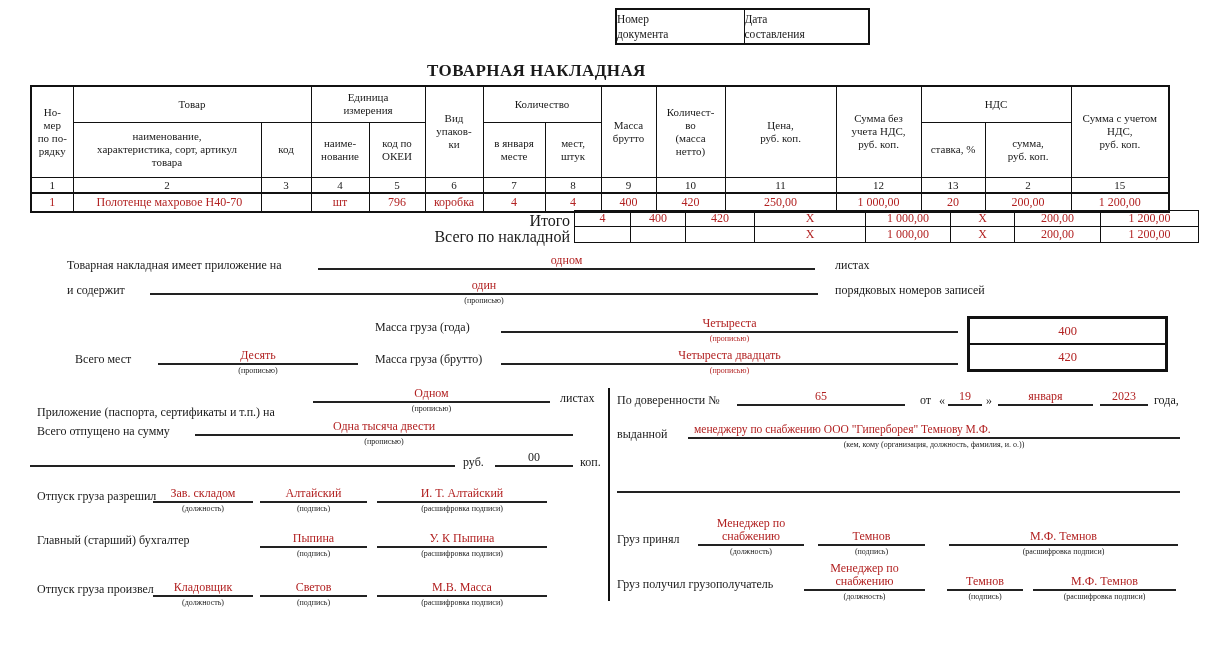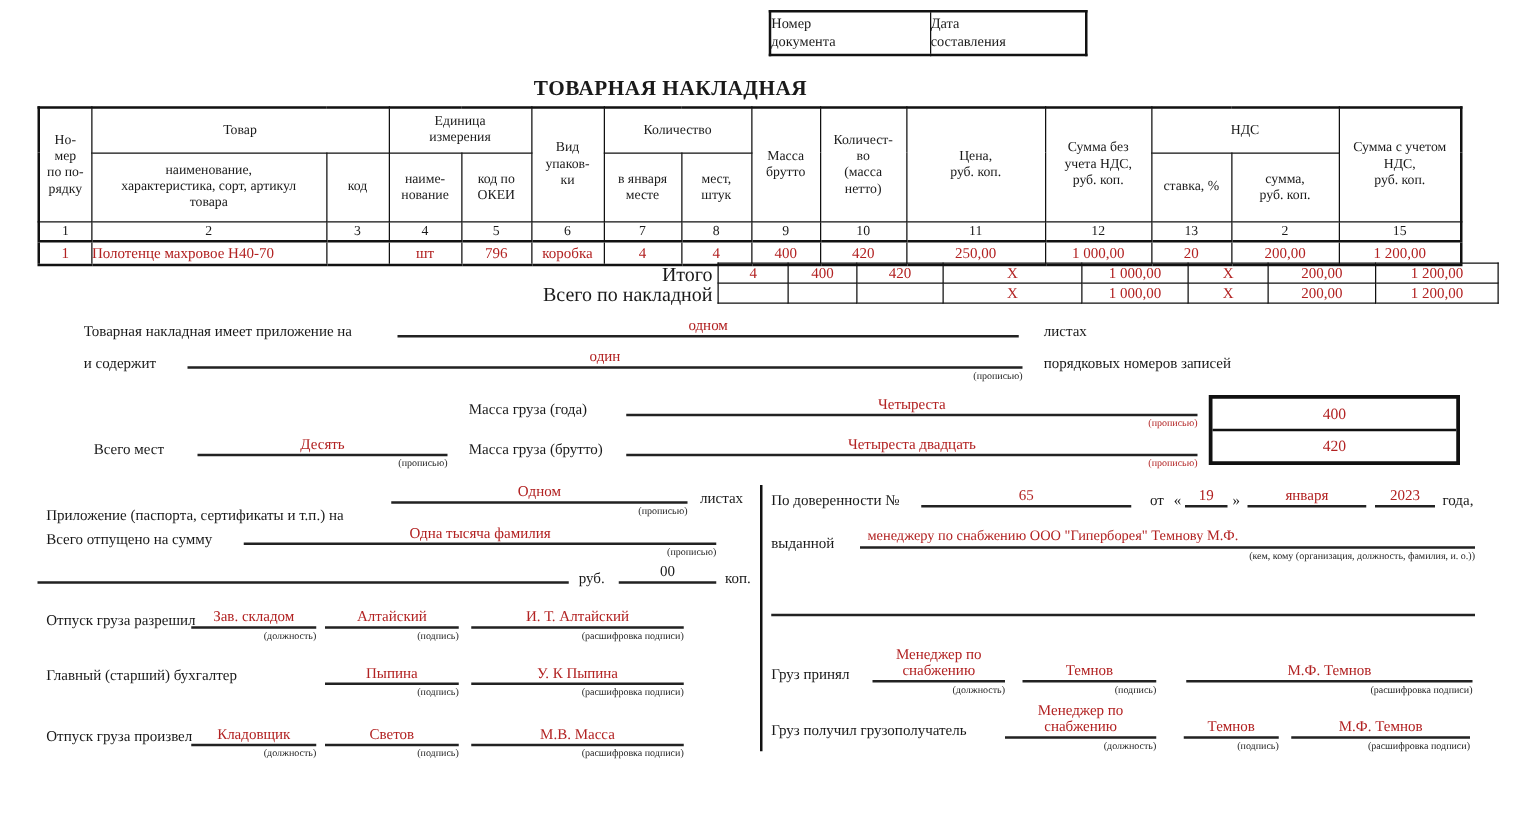--- a/index.html
+++ b/index.html
@@ -19,34 +19,34 @@
   .docnum tr.dn-val td  { height:25px; font-size:13.5px; border-top:2px solid var(--line); }
 
   .main { position:absolute; left:30px; top:85px; width:1138px; border:2px solid var(--line); }
   .main td { border:1px solid var(--line); text-align:center; vertical-align:middle;
              font-size:11px; line-height:1.18; padding:1px 2px; white-space:pre-line; }
   .main tr.hA td { height:36px; }
   .main tr.hB td { height:55px; }
   .main tr.hC td { height:12px; }
   .main tr.dr td { height:16px; color:var(--red); font-size:12px;
                    border-top:2px solid var(--line); border-bottom:2px solid var(--line); }
-  .main tr.dr td.name { text-align:left; padding-left:0; }
+  .main tr.dr td.name { text-align:left; padding-left:23px; }
 
   .t-label { position:absolute; left:390px; width:180px; text-align:right; font-size:16px; white-space:nowrap; }
   .totals { position:absolute; left:574px; top:210px; width:624px; }
   .totals td { border:1px solid var(--line); height:15px; text-align:center; vertical-align:middle;
                font-size:12px; color:var(--red); padding:0 2px; }
 
   .lbl { position:absolute; font-size:12px; white-space:nowrap;font-family:Liberation Serif, serif; }
   .f { position:absolute; border-bottom:2px solid #222; display:flex; align-items:flex-end;
        justify-content:center; color:var(--red); font-size:12px; line-height:1.1; padding-bottom:1px;
        text-align:center; }
   .f.black { color:var(--ink); }
   .f.leftal { justify-content:flex-start; padding-left:6px; text-align:left; font-size:11.5px; }
-  .hint { position:absolute; font-size:8px; text-align:right; color:var(--ink); line-height:1.1; }
+  .hint { position:absolute; font-size:8px; text-align:center; color:var(--ink); line-height:1.1; }
   .hint.red { color:var(--red); }
 
   .massbox { position:absolute; left:967px; top:316px; width:201px; height:56px;
              border:3px solid var(--line); display:flex; flex-direction:column; }
   .massbox .mrow { flex:1; display:flex; align-items:center; justify-content:center; font-size:12.5px; }
   .massbox .mrow:first-child { border-bottom:2px solid var(--line); }
 
   .divider { position:absolute; left:608px; top:388px; height:213px; border-left:2px solid var(--line); }
 </style>
 </head>
@@ -236,21 +236,21 @@
   </div>
 
   <div class="divider"></div>
 
   <div class="lbl" style="left:37px; top:405px">Приложение (паспорта, сертификаты и т.п.) на</div>
   <div class="f" style="left:313px; top:380px; width:237px; height:23px">Одном</div>
   <div class="hint" style="left:313px; top:405px; width:237px">(прописью)</div>
   <div class="lbl" style="left:560px; top:391px">листах</div>
 
   <div class="lbl" style="left:37px; top:424px">Всего отпущено на сумму</div>
-  <div class="f" style="left:195px; top:413px; width:378px; height:23px">Одна тысяча фамилия</div>
+  <div class="f" style="left:195px; top:413px; width:378px; height:23px">Одна тысяча двести</div>
   <div class="hint" style="left:195px; top:438px; width:378px">(прописью)</div>
 
   <div class="f" style="left:30px; top:445px; width:425px; height:22px"></div>
   <div class="lbl" style="left:463px; top:455px">руб.</div>
   <div class="f black" style="left:495px; top:445px; width:78px; height:22px">00</div>
   <div class="lbl" style="left:580px; top:455px">коп.</div>
 
   <div class="lbl" style="left:37px; top:489px">Отпуск груза разрешил</div>
   <div class="f" style="left:153px; top:486px; width:100px; height:17px">Зав. складом</div>
   <div class="hint" style="left:153px; top:505px; width:100px">(должность)</div>

